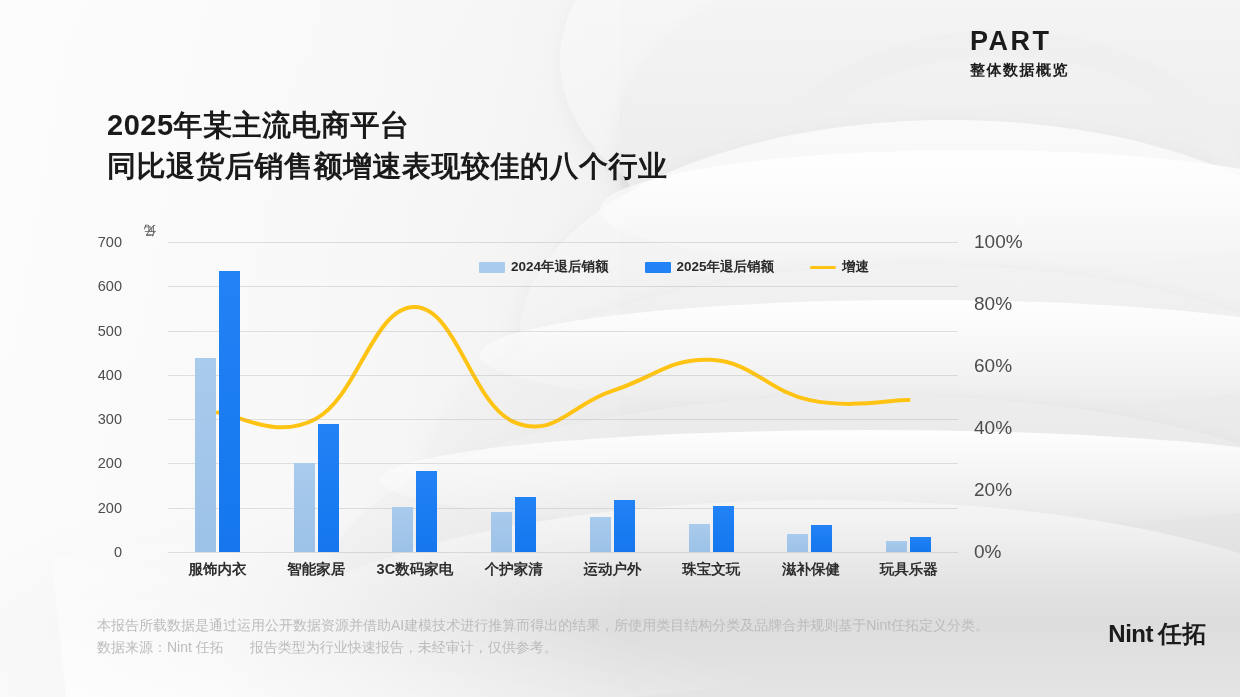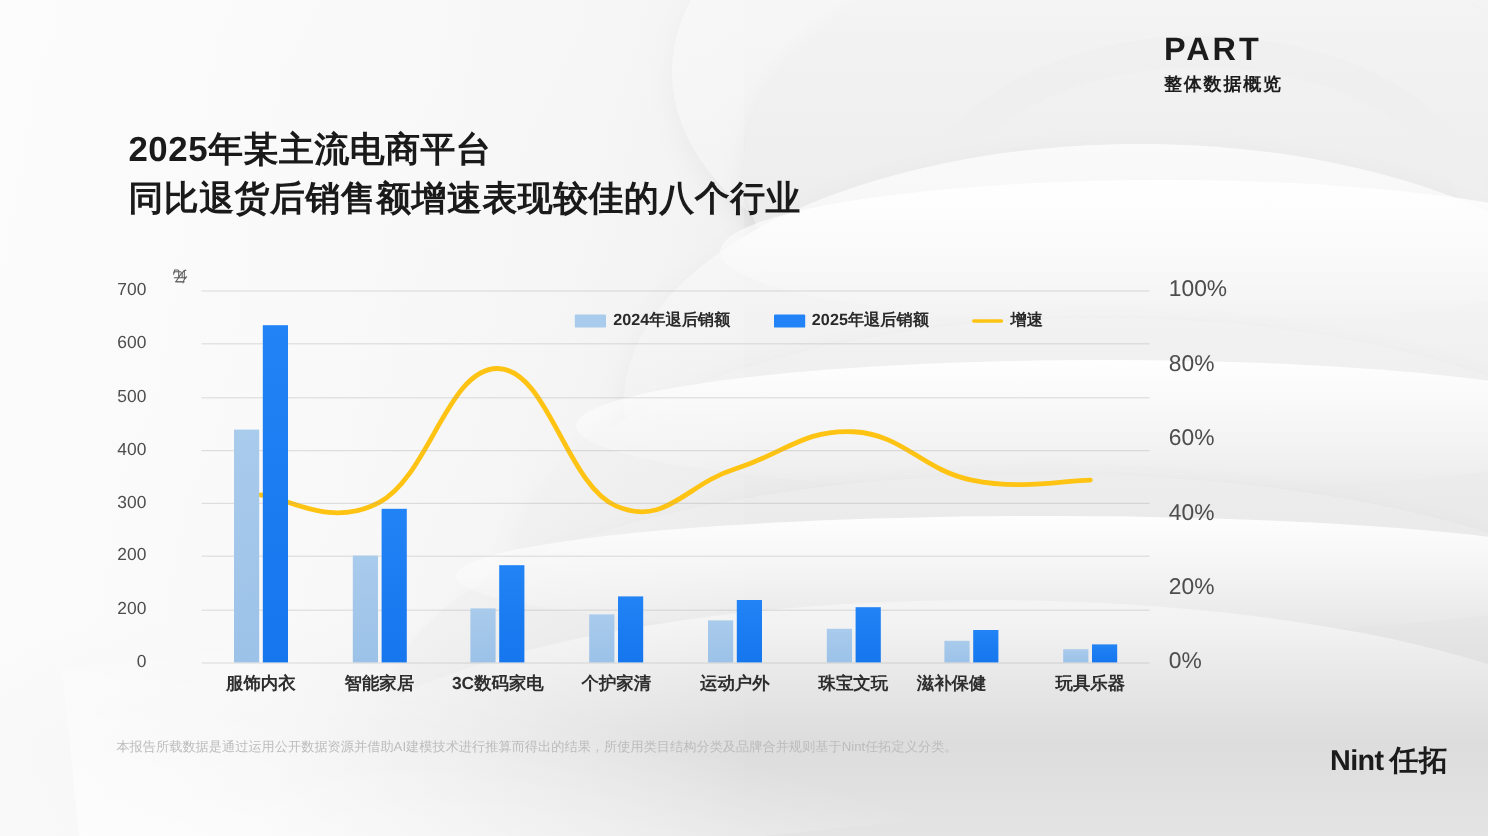--- a/index.html
+++ b/index.html
@@ -110,21 +110,21 @@
 
   
   #legend{position:absolute;left:479px;top:258px;display:flex;align-items:center;gap:36px;}
   .lg{display:flex;align-items:center;gap:6px;}
   .sw{width:26px;height:11px;border-radius:1px;}
   .sw.line{width:26px;height:3px;border-radius:2px;}
   .lg-label{font-size:13.5px;color:#2a2a2a;font-weight:bold;}
 
   
   #footer{position:absolute;left:97px;top:615px;width:830px;}
-  .foot-line{font-size:11px;color:#bcbcbc;line-height:1.55;white-space:nowrap;}
+  .foot-line{font-size:14px;color:#bcbcbc;line-height:1.55;white-space:nowrap;}
   .foot-gap{display:inline-block;width:26px;}
   #logo{position:absolute;right:33px;top:618px;display:flex;align-items:baseline;gap:5px;}
   #logo-en{font-size:24px;font-weight:bold;color:#1b1b1b;letter-spacing:-.5px;}
   #logo-cn{font-size:24px;font-weight:bold;color:#1b1b1b;letter-spacing:.5px;}
 </style>
 </head>
 <body>
 
 <div id="slide">
 
@@ -211,29 +211,30 @@
         <div class="bar b" title="2025年退后销额 个护家清: 125" style="left: 347.125px; width: 21px; height: 55.3571px;"></div>
         <div class="xlabel" style="left: 345.625px; font-family: Liberation Mono, monospace;">个护家清</div>
         <div class="bar a" title="2024年退后销额 运动户外: 78" style="left: 421.875px; width: 21px; height: 34.5429px;"></div>
         <div class="bar b" title="2025年退后销额 运动户外: 117" style="left: 445.875px; width: 21px; height: 51.8143px;"></div>
         <div class="xlabel" style="left: 444.375px;">运动户外</div>
         <div class="bar a" title="2024年退后销额 珠宝文玩: 63" style="left: 520.625px; width: 21px; height: 27.9px;"></div>
         <div class="bar b" title="2025年退后销额 珠宝文玩: 103" style="left: 544.625px; width: 21px; height: 45.6143px;"></div>
         <div class="xlabel" style="left: 543.125px;">珠宝文玩</div>
         <div class="bar a" title="2024年退后销额 滋补保健: 41" style="left: 619.375px; width: 21px; height: 18.1571px;"></div>
         <div class="bar b" title="2025年退后销额 滋补保健: 60" style="left: 643.375px; width: 21px; height: 26.5714px;"></div>
-        <div class="xlabel" style="left: 625px;">滋补保健</div>
+        <div class="xlabel" style="left: 643px;">滋补保健</div>
         <div class="bar a" title="2024年退后销额 玩具乐器: 24" style="left: 718.125px; width: 21px; height: 10.6286px;"></div>
         <div class="bar b" title="2025年退后销额 玩具乐器: 34" style="left: 742.125px; width: 21px; height: 15.0571px;"></div>
         <div class="xlabel" style="left: 740.625px;">玩具乐器</div>
       </div>
   </div>
 
   <div id="footer">
     <div class="foot-line">本报告所载数据是通过运用公开数据资源并借助AI建模技术进行推算而得出的结果，所使用类目结构分类及品牌合并规则基于Nint任拓定义分类。</div>
+    <div class="foot-line"><span>数据来源：Nint 任拓</span><span class="foot-gap"></span><span>报告类型为行业快速报告，未经审计，仅供参考。</span></div>
   </div>
 
   <div id="logo">
     <span id="logo-en">Nint</span>
     <span id="logo-cn">任拓</span>
   </div>
 
 </div>
 
 </body></html>

